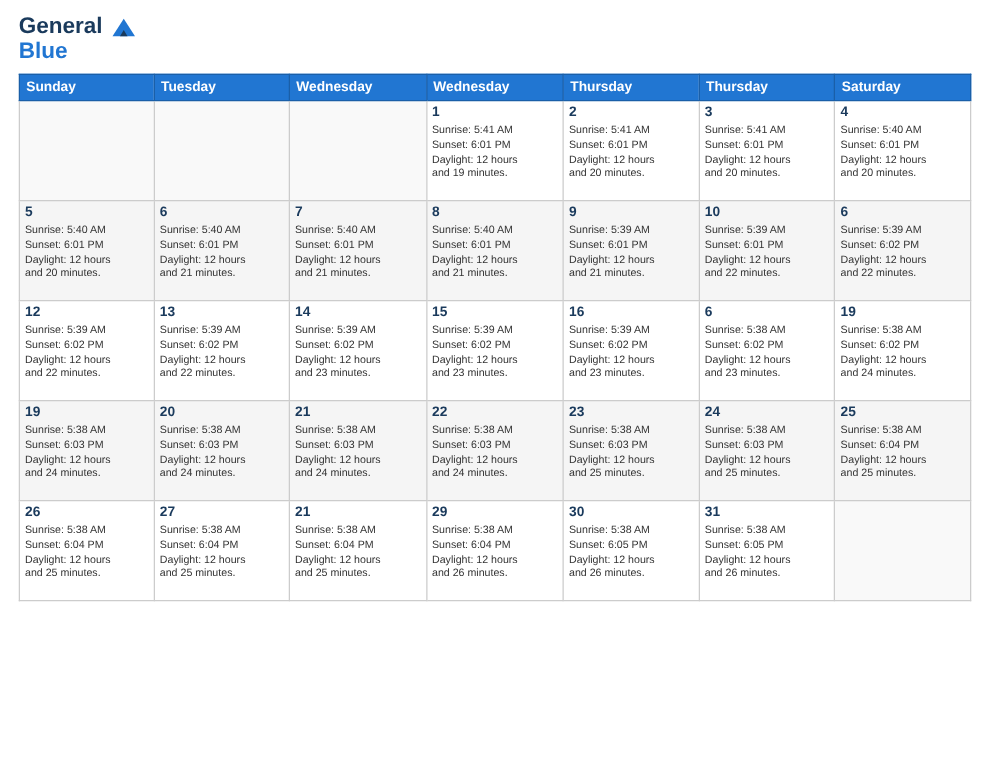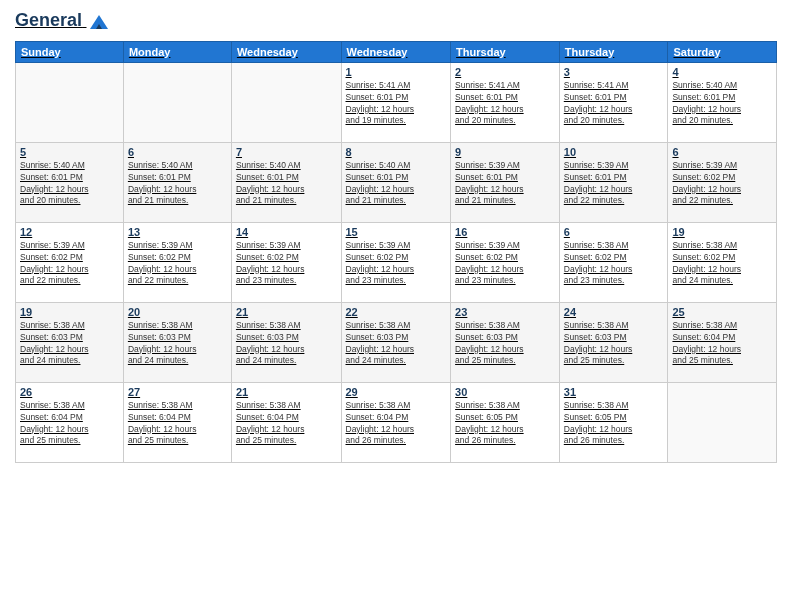--- a/index.html
+++ b/index.html
@@ -7,21 +7,20 @@
       width: 792px;
       height: 612px;
       font-family: Arial, sans-serif;
       background: #fff;
       overflow: hidden;
     }
     .page {
       width: 792px;
       height: 469px;
       padding: 10px 15px;
-      text-decoration: underline;
     }
     .header {
       display: flex;
       justify-content: space-between;
       align-items: flex-start;
       margin-bottom: 8px;
     }
     .logo {
       display: flex;
       align-items: center;
@@ -89,33 +88,34 @@
       <div>
         <div style="display:flex;align-items:center;">
           <div>
             <span style="font-size:18px;font-weight:bold;color:#1a3a5c;">General</span>
             <svg width="22" height="22" viewBox="0 0 22 22" style="vertical-align:middle;margin:0 1px;">
               <polygon points="2,18 11,4 20,18" fill="#2176d2"></polygon>
               <polygon points="8,18 14,18 11,13" fill="#1a3a5c"></polygon>
             </svg>
           </div>
         </div>
+        <div style="font-size:18px;font-weight:bold;color:#2176d2;margin-top:-3px;">Blue</div>
       </div>
     </div>
     <div class="title-area">
       <div class="month-title"></div>
       <div class="subtitle"></div>
     </div>
   </div>
 
   <table>
     <thead>
       <tr>
       <th>Sunday</th>
-          <th>Monday</th>
+          <th>Tuesday</th>
           <th>Wednesday</th>
           <th>Wednesday</th>
           <th>Thursday</th>
           <th>Thursday</th>
           <th>Saturday</th>
         </tr>
     </thead>
     <tbody id="calendar-body">
     <tr>
           <td class="empty"></td>

